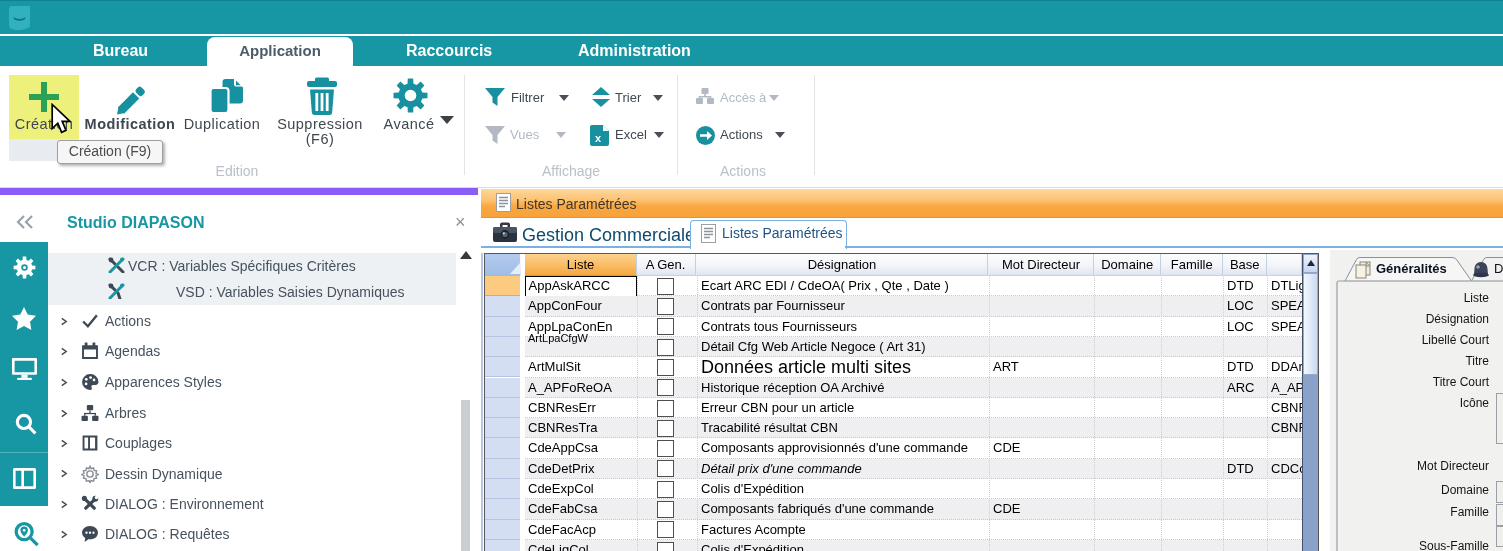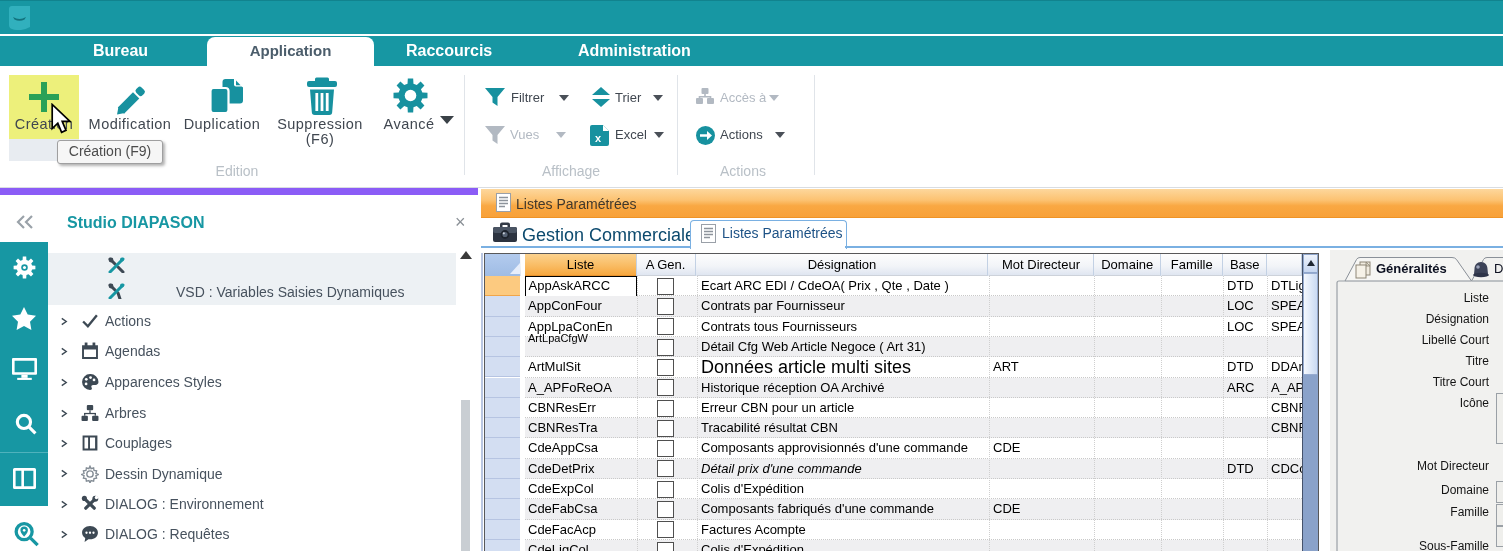--- a/index.html
+++ b/index.html
@@ -2,21 +2,21 @@
 <html><head><meta charset="utf-8">
 <style>
 html,body{margin:0;padding:0;}
 #root{position:relative;width:1503px;height:551px;background:#fff;overflow:hidden;
  font-family:"Liberation Sans",sans-serif;}
 .abs{position:absolute;}
 
 #titlebar{left:0;top:0;width:1503px;height:34px;background:#1797a3;border-top:1px solid #11838e;box-sizing:border-box;}
 #menubar{left:0;top:36px;width:1503px;height:30px;background:#1797a3;}
 .menuitem{position:absolute;top:6px;color:#fff;font-weight:bold;font-size:16px;}
-#apptab{position:absolute;left:207px;top:1px;width:167px;height:29px;background:#fff;
+#apptab{position:absolute;left:207px;top:1px;width:146px;height:29px;background:#fff;
  border-radius:8px 8px 0 0;text-align:center;color:#4b5d6b;font-weight:bold;font-size:15px;line-height:28px;}
 
 #ribbon{left:0;top:66px;width:1503px;height:121px;background:#fff;border-bottom:1px solid #d9dde2;}
 .rlabel{position:absolute;font-size:14.5px;letter-spacing:0.45px;color:#404750;text-align:center;line-height:15px;}
 .glabel{position:absolute;font-size:14px;color:#b9c0c7;text-align:center;}
 .vsep{position:absolute;top:9px;width:1px;height:100px;background:#e0e4e9;}
 .stext{position:absolute;font-size:13px;color:#404750;}
 .gtext{position:absolute;font-size:13px;color:#b2b9c2;}
 .darr{position:absolute;width:0;height:0;border-left:5px solid transparent;border-right:5px solid transparent;border-top:6px solid #4a5058;}
 .garr{position:absolute;width:0;height:0;border-left:5px solid transparent;border-right:5px solid transparent;border-top:6px solid #b2b9c2;}
@@ -66,21 +66,21 @@
       </svg>
     <div class="rlabel" style="left:9px;top:51px;width:70px;">Création</div>
 
     <svg style="position:absolute;left:112px;top:11px;" width="37" height="38" viewBox="0 0 37 38">
       <g fill="#17919f" transform="translate(1.5 34) rotate(-45)">
         <path d="M0 5 L6.5 0.6 L6.5 9.4 Z"></path>
         <rect x="5.5" y="0.6" width="21.5" height="8.8"></rect>
         <rect x="29" y="0.6" width="7.5" height="8.8" rx="2.6"></rect>
       </g>
       </svg>
-    <div class="rlabel" style="left:83px;top:51px;width:94px;">Modification</div>
+    <div class="rlabel" style="left:83px;top:51px;width:94px;font-weight:bold;">Modification</div>
 
     <svg style="position:absolute;left:209px;top:11px;" width="36" height="38" viewBox="0 0 36 38">
       <path d="M16.5 2 h9 l8.5 8.5 v13 a3 3 0 0 1 -3 3 h-14.5 a3 3 0 0 1 -3 -3 v-18.5 a3 3 0 0 1 3 -3 z" fill="#17919f"></path>
       <path d="M25 1 v6.5 a2 2 0 0 0 2 2 h7.5 z" fill="#fff"></path>
       <path d="M27 3.6 l4.6 4.6 h-4.6 z" fill="#17919f"></path>
       <path d="M4.5 11 h12 a3 3 0 0 1 3 3 v19 a3 3 0 0 1 -3 3 h-12 a3 3 0 0 1 -3 -3 v-19 a3 3 0 0 1 3 -3 z" fill="#17919f" stroke="#fff" stroke-width="2.2"></path>
     </svg>
     <div class="rlabel" style="left:175px;top:51px;width:94px;">Duplication</div>
 
     <svg style="position:absolute;left:304px;top:11px;" width="36" height="38" viewBox="0 0 36 38">
@@ -215,20 +215,21 @@
         </g>
       </svg>
     <svg style="position:absolute;left:60px;top:41px;" width="17" height="16" viewBox="0 0 17 16">
         <g>
           <path d="M2 2 l5 5 M10 10 l5 15" stroke="#3d4954" stroke-width="3" stroke-linecap="round"></path>
           <path d="M15 2 L2 15" stroke="#1797a3" stroke-width="3" stroke-linecap="round"></path>
           <circle cx="3" cy="3" r="2.4" fill="#3d4954"></circle>
           <circle cx="14" cy="2.6" r="2" fill="#1797a3"></circle>
         </g>
       </svg>
+    <div class="titem" style="left:80px;top:16px;">VCR : Variables Spécifiques Critères</div>
     <div class="titem" style="left:80px;top:42px;margin-left:48px;">VSD : Variables Saisies Dynamiques</div>
 
     <div class="trow" style="top:71px;">
         <svg class="chev" viewBox="0 0 9 9">
           <path d="M2 1 L7 4.5 L2 8" fill="none" stroke="#3d4954" stroke-width="1.6"></path>
         </svg>
       <svg class="ticon" viewBox="0 0 17 17">
           <path d="M2 9 l4.5 4.5 L15 3" fill="none" stroke="#3d4954" stroke-width="2.2"></path>
         </svg>
       <span class="ttext">Actions</span>

